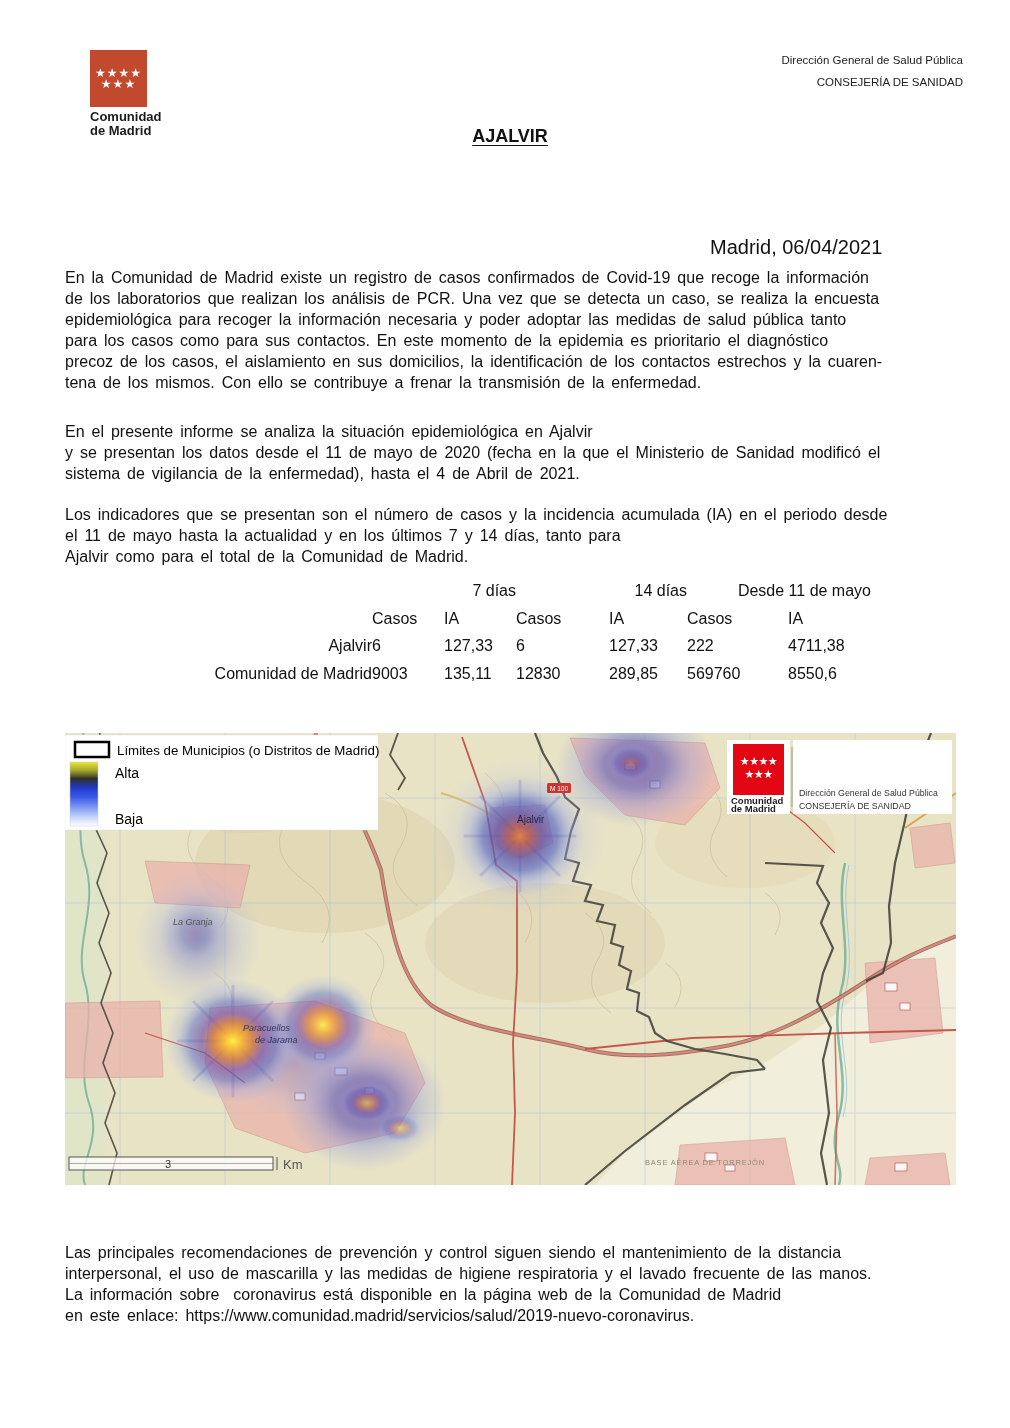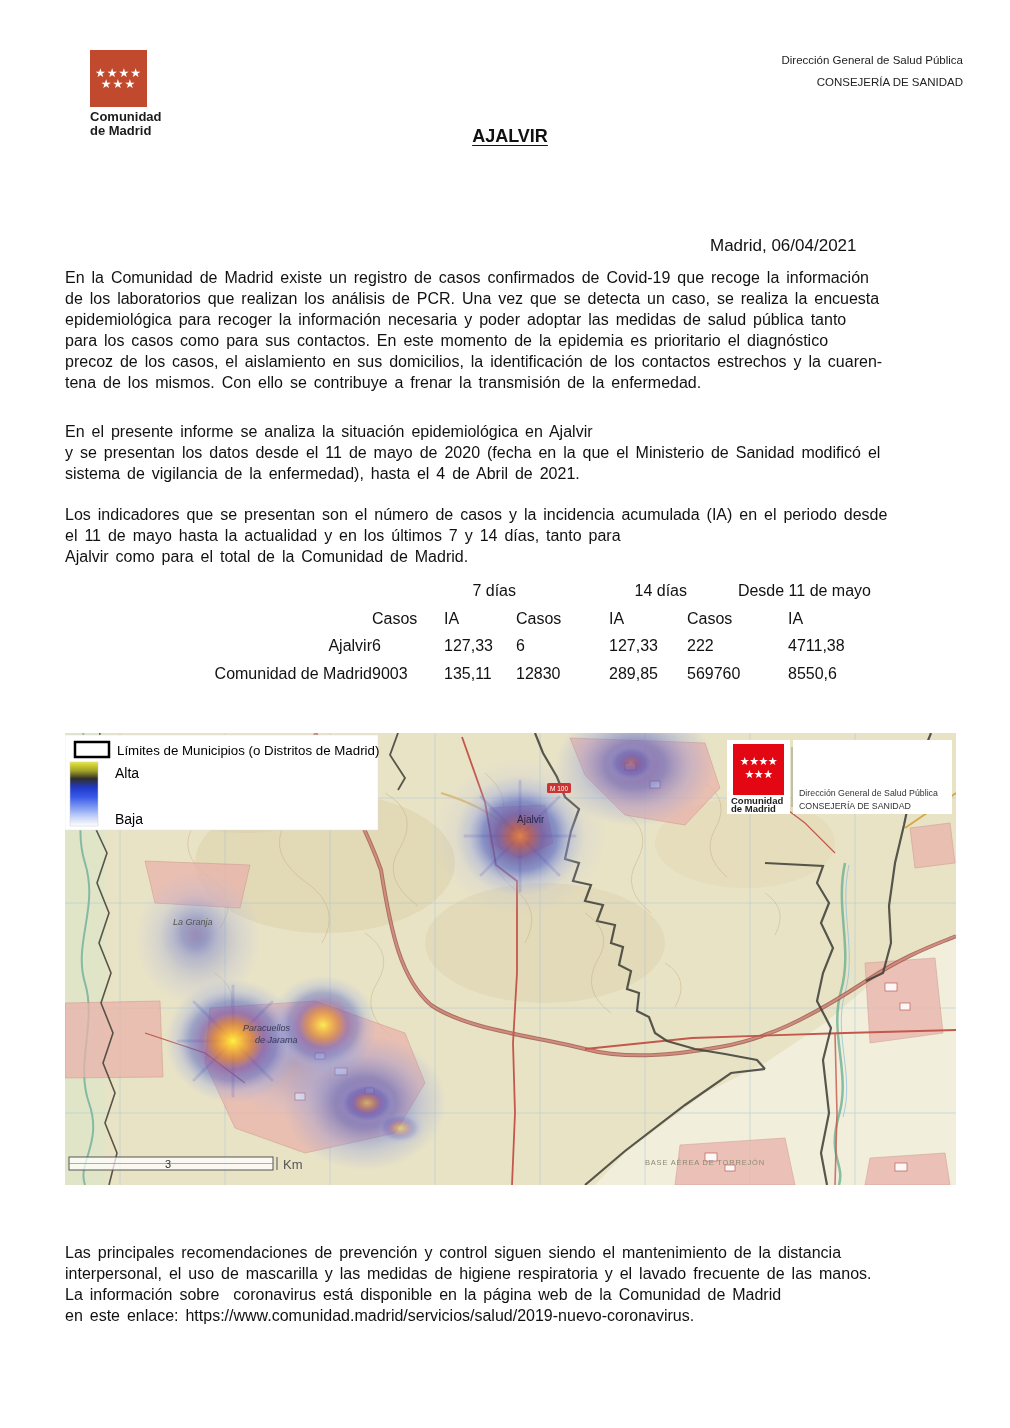--- a/index.html
+++ b/index.html
@@ -12,21 +12,21 @@
     position:absolute; left:90px; top:50px; width:57px; height:57px;
     background:#c14a2e; display:flex; flex-direction:column; justify-content:center;
   }
   .logo-square .srow{ text-align:center; color:#fff; font-size:12px; line-height:11px; letter-spacing:1px; }
   .logo-text{ position:absolute; left:90px; top:110px; font-size:13px; font-weight:bold; line-height:13.5px; color:#1b1b1b; }
   .hdr-right{ position:absolute; right:47px; top:50px; text-align:right; font-size:11.5px; line-height:21.5px; color:#222; }
   
   .title{ position:absolute; left:65px; top:119px; width:890px; text-align:center;
           font-size:18px; font-weight:bold; line-height:34px; }
   .title span{ text-decoration:underline; text-underline-offset:3px; }
-  .dateline{ position:absolute; left:710px; top:236px; font-size:17px; }
+  .dateline{ position:absolute; left:710px; top:236px; font-size:20px; }
   
   .para{ position:absolute; left:65px; width:910px; font-size:16px; line-height:21px;
          white-space:pre-wrap; word-spacing:2.5px; }
   .p1{ top:267px; } .p2{ top:421px; } .p3{ top:504px; }
   .src{ position:absolute; left:65px; top:1188px; width:910px; font-size:14px; line-height:19.5px; white-space:pre-wrap; }
   .footer-para{ top:1242px; }
   
   .ctable{ position:absolute; left:65px; top:577px; display:grid;
            grid-template-columns:307px 72px 72px 93px 78px 101px 83px;
            font-size:16px; line-height:27.5px; }

